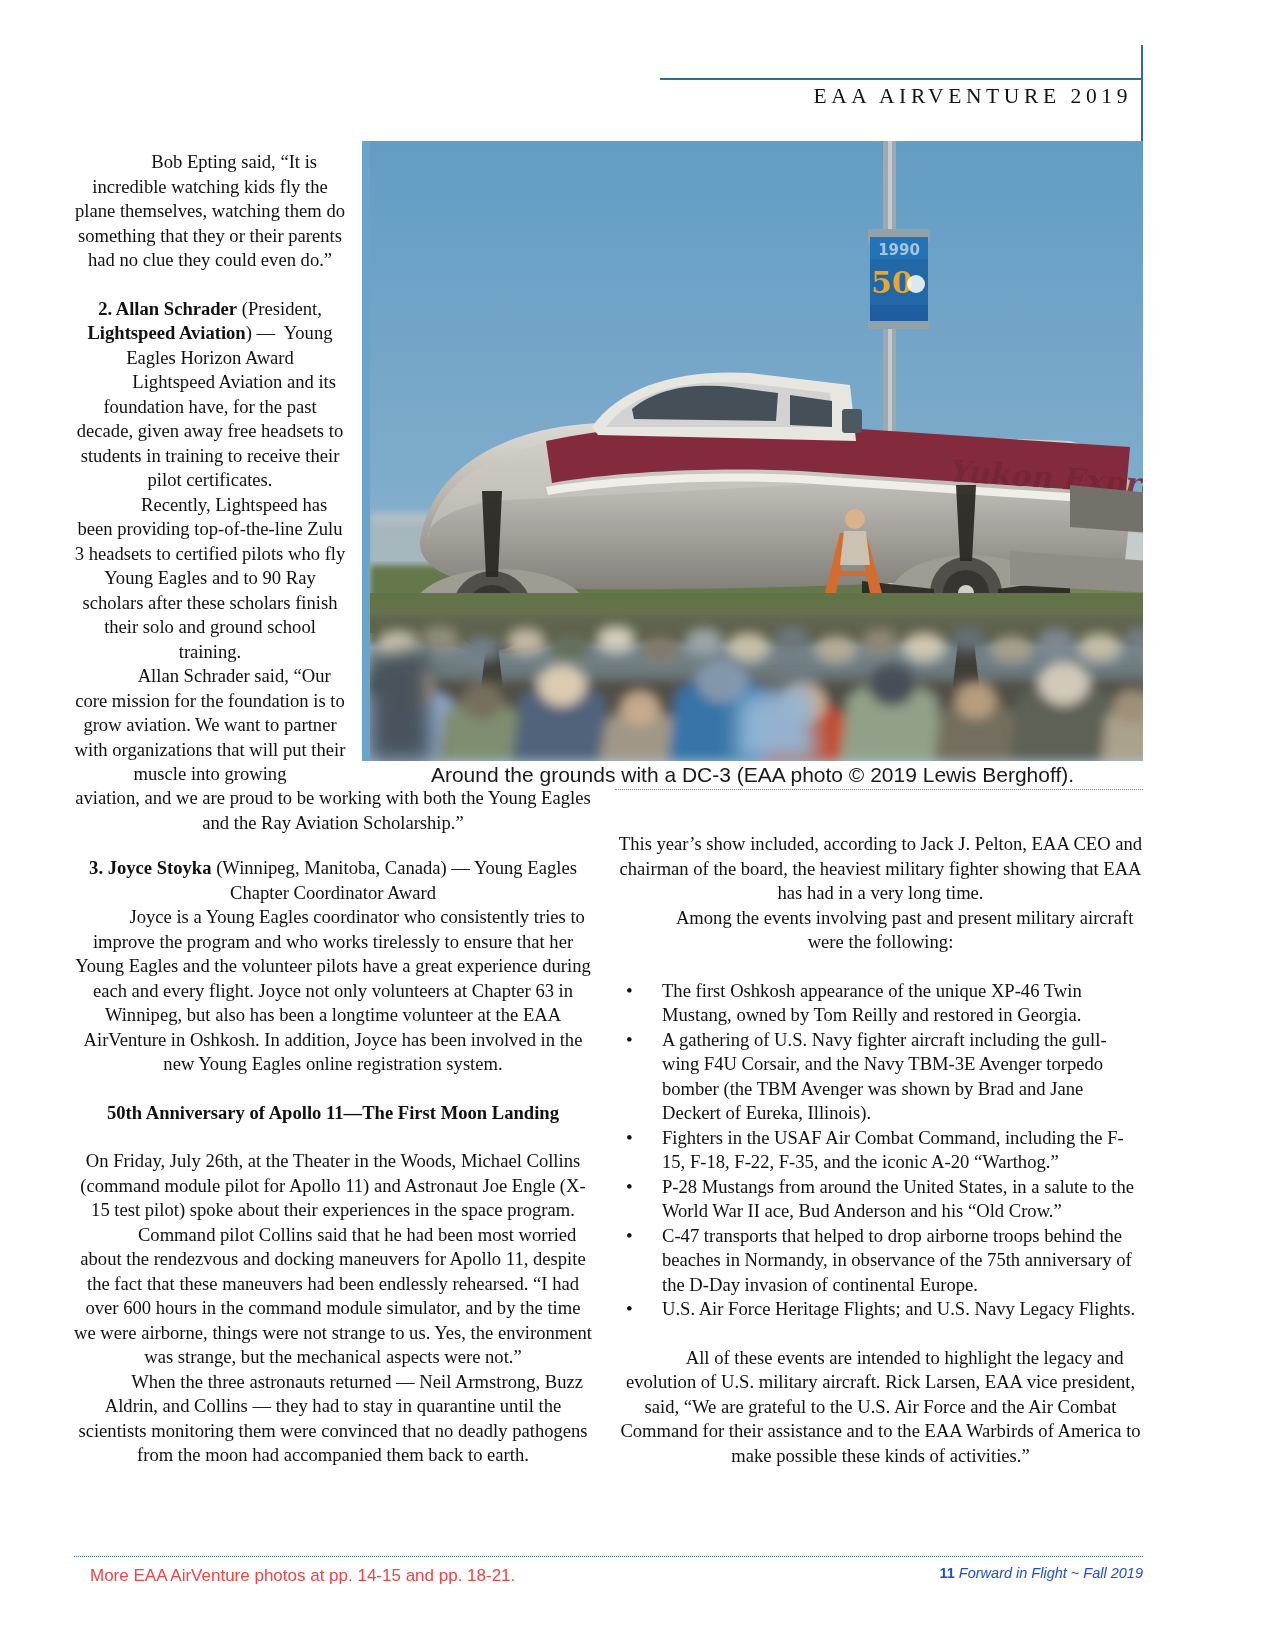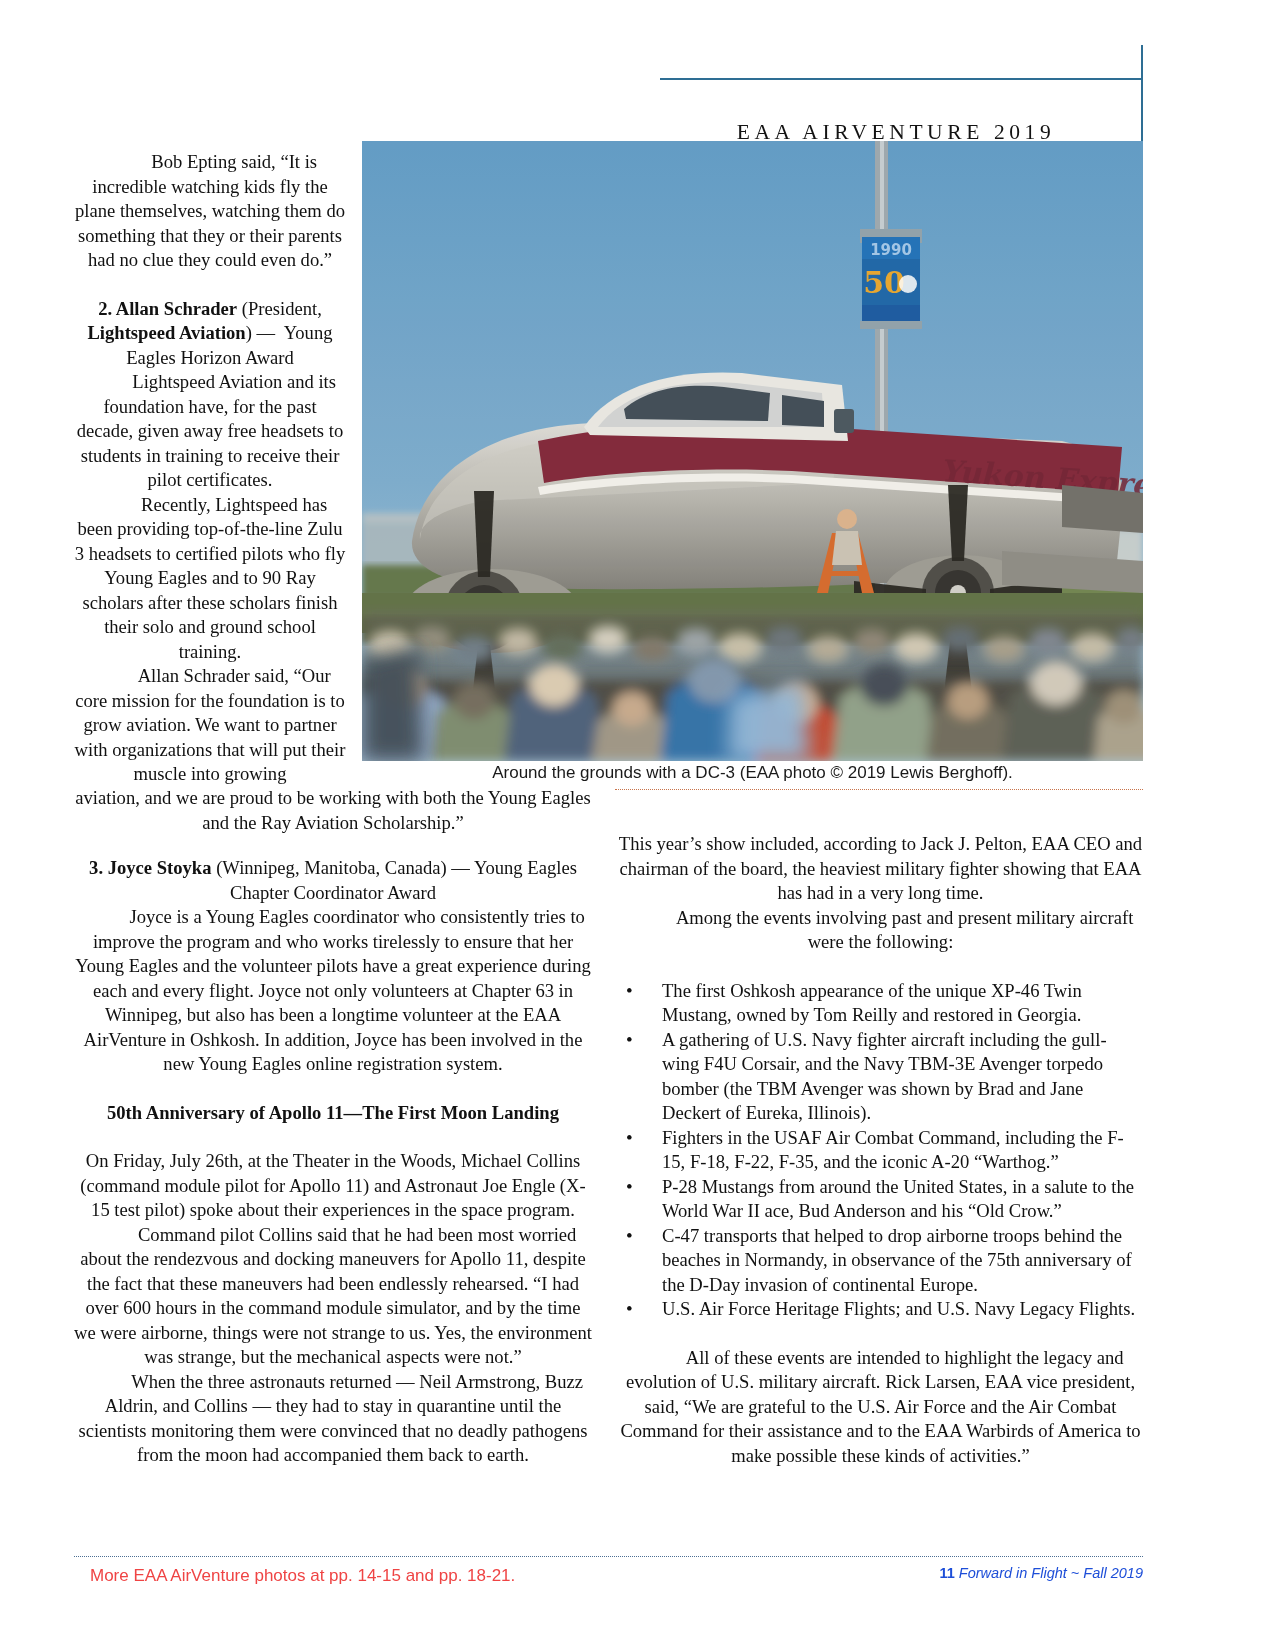--- a/index.html
+++ b/index.html
@@ -28,47 +28,47 @@
   .header-vrule {
     position: absolute;
     left: 1141px; top: 45px;
     width: 2px; height: 97px;
     background: #2e6e94;
   }
   .header-title {
     position: absolute;
     left: 660px; top: 84px;
     width: 472px;
-    text-align: center;
+    text-align: right;
     font-family: "Liberation Serif", "DejaVu Serif", serif;
     font-size: 21.5px;
     letter-spacing: 4.6px;
     color: #131313;
     white-space: nowrap;
-    margin-top: 36px;
   }
 
   
   .photo {
     position: absolute;
     left: 362px; top: 141px;
     width: 781px; height: 620px;
     overflow: hidden;
     background: #6ba3c9;
+    padding-left: 8px;
   }
   .photo svg { display: block; width: 781px; height: 620px; }
 
   
   .caption {
     position: absolute;
     left: 362px; top: 763px;
     width: 781px;
     text-align: center;
     font-family: "Liberation Sans", "DejaVu Sans", sans-serif;
-    font-size: 17px;
+    font-size: 21px;
     color: #1a1a1a;
     white-space: nowrap;
   }
   .caption-rule {
     position: absolute;
     left: 615px; top: 789px;
     width: 528px; height: 0;
     border-top: 1.5px dotted #c8734a;
   }
 

